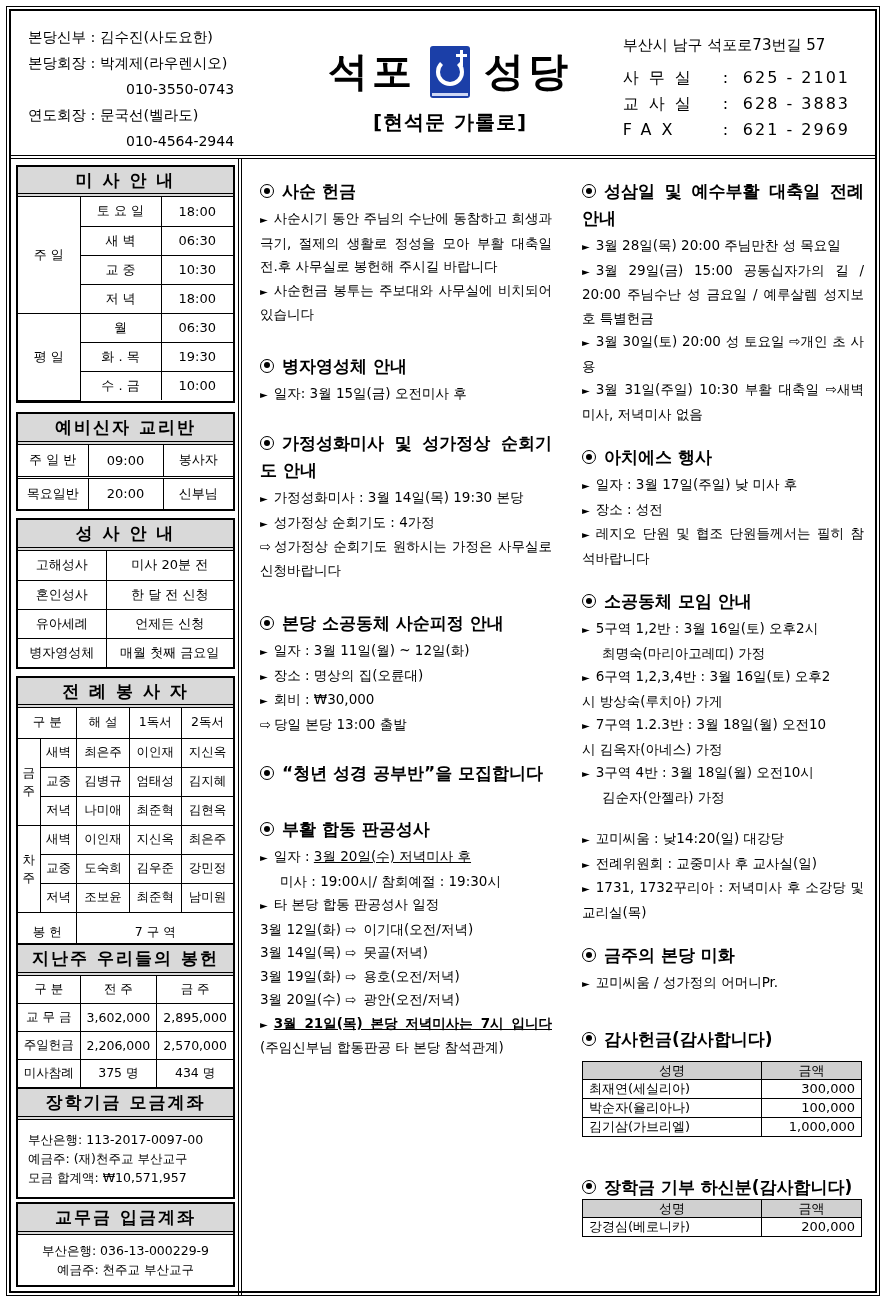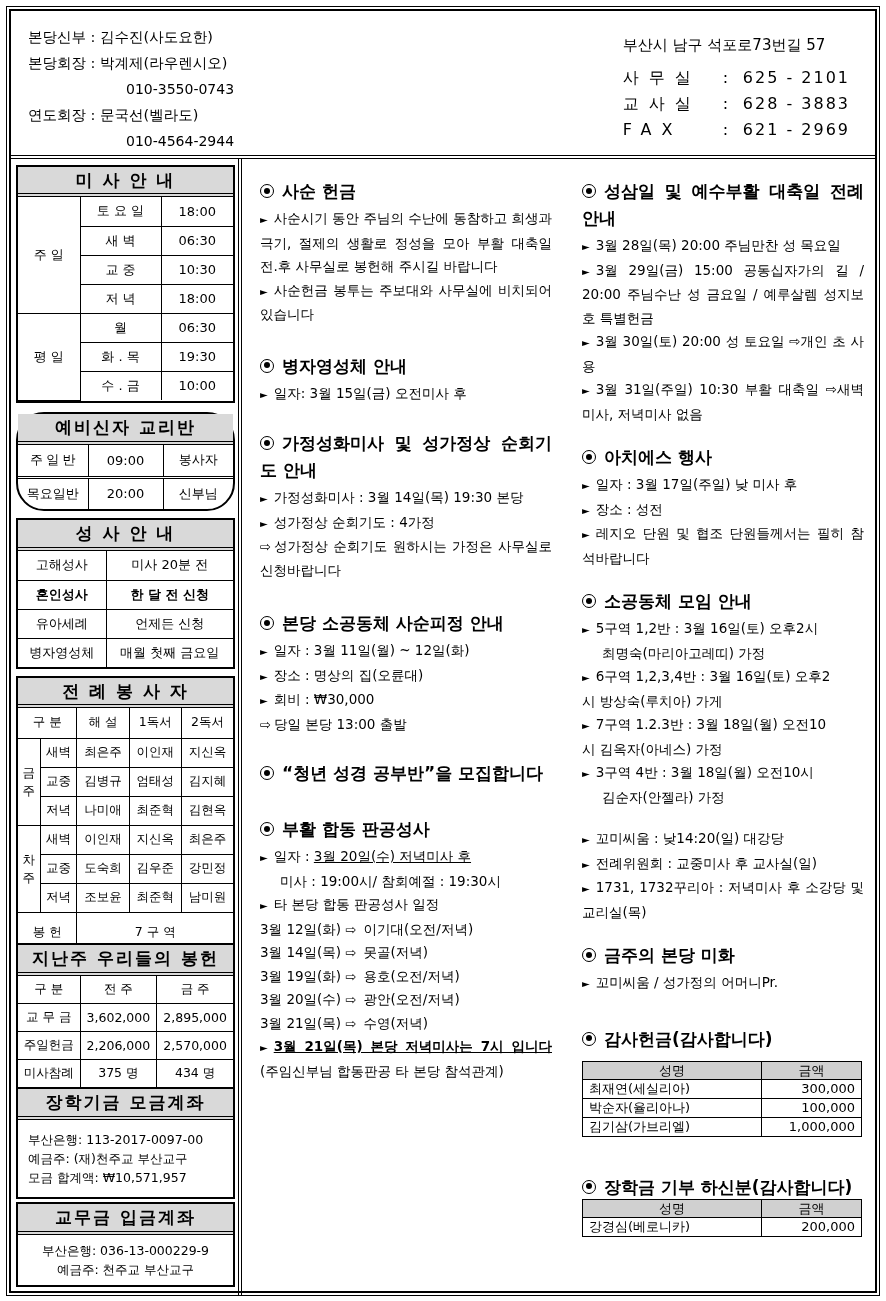--- a/index.html
+++ b/index.html
@@ -69,20 +69,33 @@
 
   <div class="header">
     <div class="hdr-left">
       <div class="row"><span>본당신부 : </span><span>김수진(사도요한)</span></div>
       <div class="row"><span>본당회장 : </span><span>박계제(라우렌시오)</span></div>
       <div class="row phone">010-3550-0743</div>
       <div class="row"><span>연도회장 : </span><span>문국선(벨라도)</span></div>
       <div class="row phone">010-4564-2944</div>
     </div>
 
+    <div class="hdr-center">
+      <div class="title-line">
+        <span class="title-word">석포</span>
+        <span class="logo">
+          <span class="ring"></span>
+            <span class="cross-v"></span>
+            <span class="cross-h"></span>
+            <span class="ltxt"></span>
+        </span>
+        <span class="title-word">성당</span>
+      </div>
+      <div class="subtitle">[현석문 가롤로]</div>
+    </div>
 
     <div class="hdr-right">
       <div class="addr">부산시 남구 석포로73번길 57</div>
       <div class="contact"><span class="lbl">사무실</span><span class="sep">:</span><span>625 - 2101</span></div>
       <div class="contact"><span class="lbl">교사실</span><span class="sep">:</span><span>628 - 3883</span></div>
       <div class="contact"><span class="lbl">FAX</span><span class="sep">:</span><span>621 - 2969</span></div>
     </div>
   </div>
 
   <div class="sidebar">
@@ -118,47 +131,47 @@
               <td>19:30</td>
             </tr>
         <tr style="height:29px;">
               <td>수  .  금</td>
               <td>10:00</td>
             </tr>
       </tbody>
         </table>
     </div>
 
-    <div class="box" style="top:253px;border-radius:28px;">
+    <div class="box" style="top:253px;">
       <div class="box-title" style="line-height:27px;">예비신자 교리반</div>
       <table class="grid">
         <tbody>
             <tr style="height:32px; border-bottom:3px double #000;">
-              <td style="width:70px;font-family:Liberation Serif, serif;">주 일 반</td>
+              <td style="width:70px;">주 일 반</td>
               <td>09:00</td>
               <td style="width:70px;">봉사자</td>
             </tr>
         <tr style="height:32px;margin-left:43px;">
               <td>목요일반</td>
               <td>20:00</td>
               <td>신부님</td>
             </tr>
       </tbody>
         </table>
     </div>
 
     <div class="box" style="top:359px;">
       <div class="box-title" style="line-height:27px;">성 사 안 내</div>
       <table class="grid">
         <tbody>
             <tr style="height:29px;">
               <td style="width:88px;text-align:center;">고해성사</td>
               <td>미사 20분 전</td>
             </tr>
-        <tr style="height:29px;font-weight:bold;">
+        <tr style="height:29px;">
               <td>혼인성사</td>
               <td>한 달 전 신청</td>
             </tr>
         <tr style="height:29px;">
               <td>유아세례</td>
               <td>언제든 신청</td>
             </tr>
         <tr style="height:29px;">
               <td>병자영성체</td>
               <td>매월 첫째 금요일</td>
@@ -303,21 +316,20 @@
 
     <div class="sec" style="margin-top:28px;">
       <div class="sec-title"><span class="bullet"></span><span>부활 합동 판공성사</span></div>
       <div class="line"><span class="tri">►</span><span>일자 : </span><span class="u">3월 20일(수) 저녁미사 후</span></div>
       <div class="line indent">미사 : 19:00시/ 참회예절 : 19:30시</div>
       <div class="line"><span class="tri">►</span><span>타 본당 합동 판공성사 일정</span></div>
       <div class="line"><span>3월 12일(화)</span> <span class="arrow">⇨</span> <span>이기대(오전/저녁)</span></div>
       <div class="line"><span>3월 14일(목)</span> <span class="arrow">⇨</span> <span>못골(저녁)</span></div>
       <div class="line"><span>3월 19일(화)</span> <span class="arrow">⇨</span> <span>용호(오전/저녁)</span></div>
       <div class="line"><span>3월 20일(수)</span> <span class="arrow">⇨</span> <span>광안(오전/저녁)</span></div>
-      <div class="line"><span>3월 21일(목)</span> <span class="arrow">⇨</span> <span>수영(저녁)</span></div>
       <div class="line"><span class="tri">►</span><span class="b">3월 21일(목) 본당 저녁미사는 7시 입니다</span><span>(주임신부님 합동판공 타 본당 참석관계)</span></div>
     </div>
   </div>
 
   <div class="col col-right" style="top:168px;">
 
     <div class="sec">
       <div class="sec-title"><span class="bullet"></span><span>성삼일 및 예수부활 대축일 전례 안내</span></div>
       <div class="line"><span class="tri">►</span><span>3월 28일(목) 20:00 주님만찬 성 목요일</span></div>
       <div class="line"><span class="tri">►</span><span>3월 29일(금) 15:00 공동십자가의 길 / 20:00 주님수난 성 금요일 / 예루살렘 성지보호 특별헌금</span></div>

